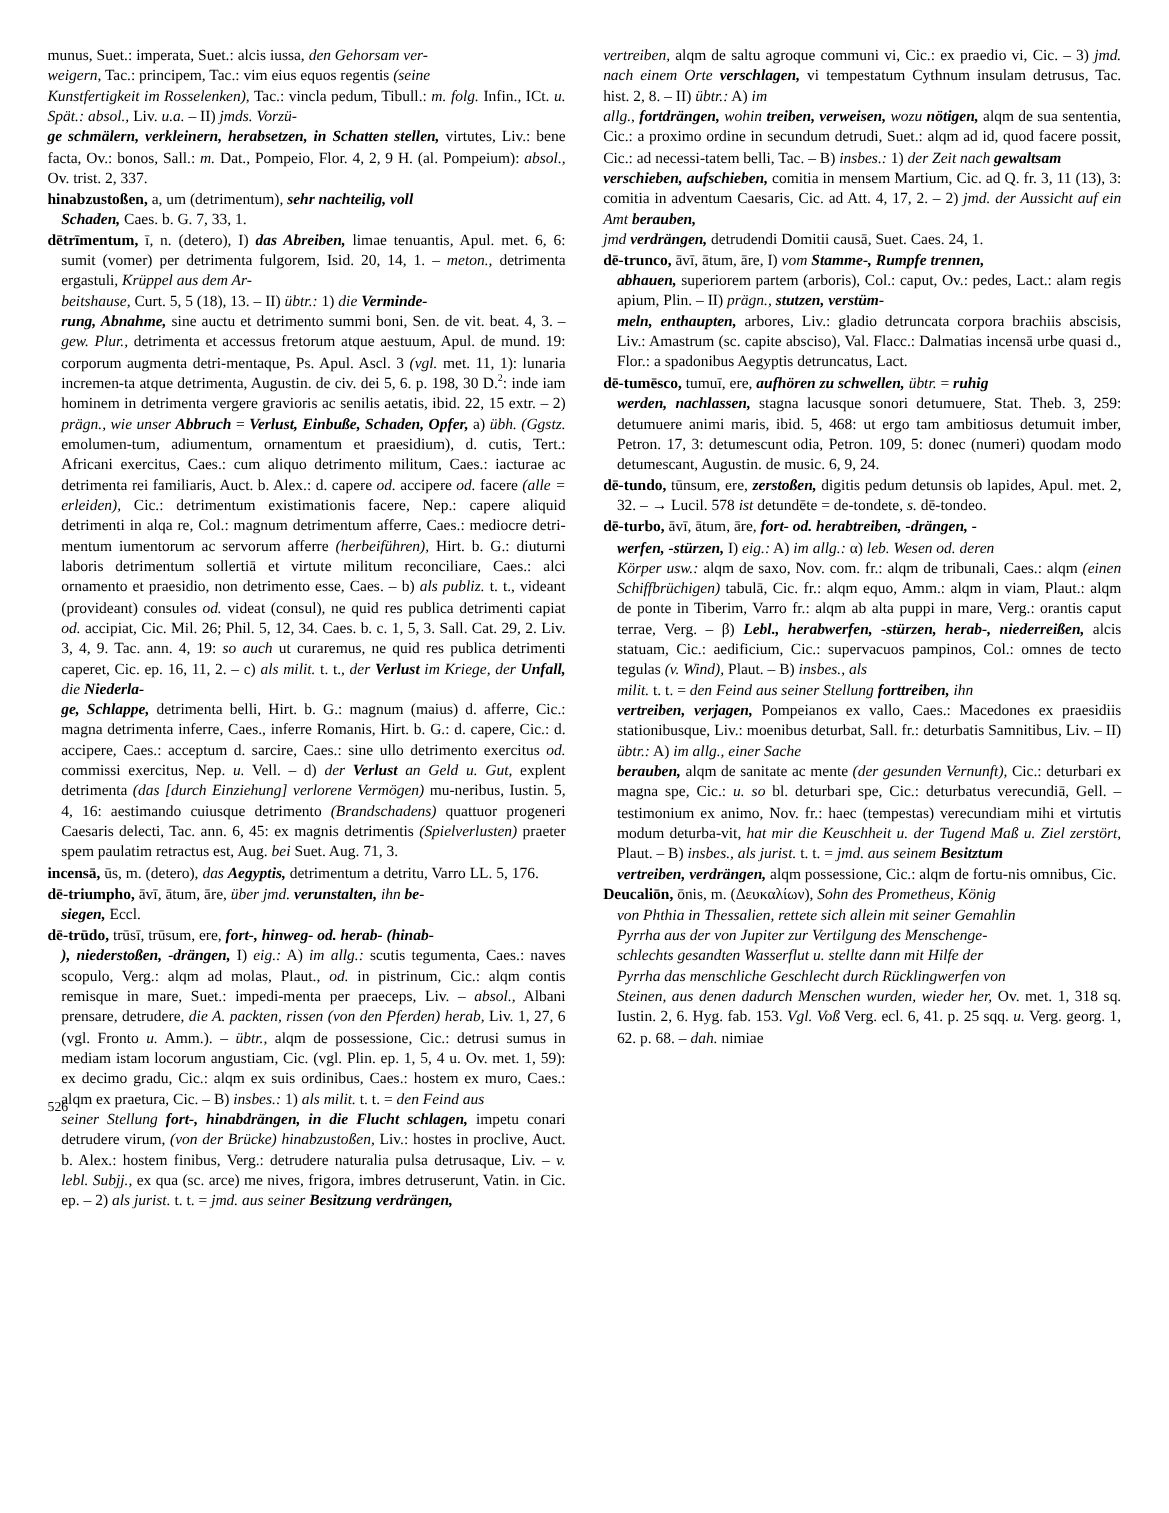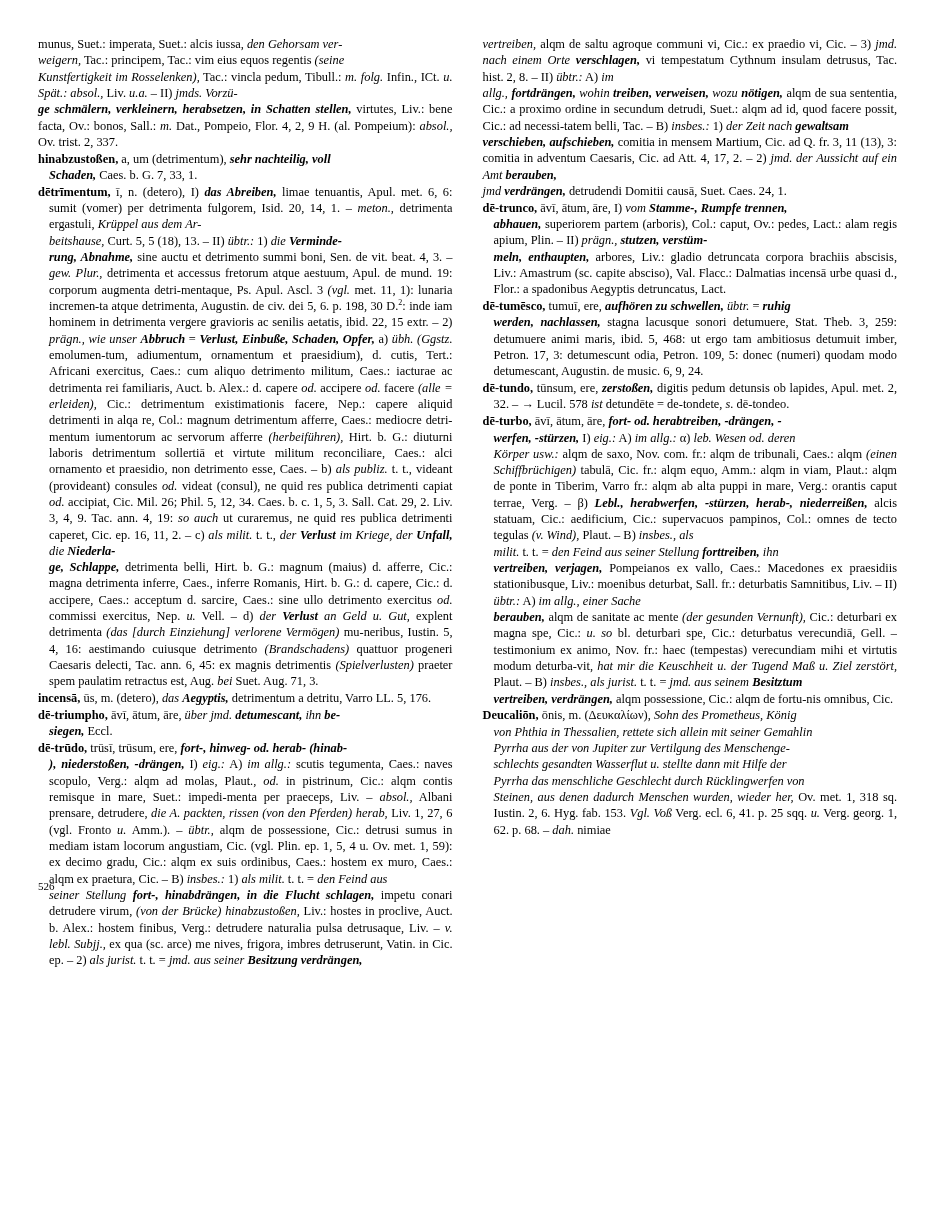--- a/index.html
+++ b/index.html
@@ -64,21 +64,21 @@
 </head>
 <body>
 
 <div class="page">
   <div class="columns">
     <div class="col">
       <p class="entry cont">munus, Suet.: imperata, Suet.: alcis iussa, <i>den Gehorsam ver-<br>weigern,</i> Tac.: principem, Tac.: vim eius equos regentis <i>(seine<br>Kunstfertigkeit im Rosselenken),</i> Tac.: vincla pedum, Tibull.: <i>m. folg.</i> Infin., ICt. <i>u. Spät.: absol.,</i> Liv. <i>u.a.</i> – II) <i>jmds. Vorzü-<br></i><b><i>ge schmälern, verkleinern, herabsetzen, in Schatten stellen,</i></b> virtutes, Liv.: bene facta, Ov.: bonos, Sall.: <i>m.</i> Dat., Pompeio, Flor. 4, 2, 9 H. (al. Pompeium): <i>absol.,</i> Ov. trist. 2, 337.</p>
       <p class="entry hang"><b>hinabzustoßen,</b> a, um (detrimentum), <b><i>sehr nachteilig, voll<br>Schaden,</i></b> Caes. b. G. 7, 33, 1.</p>
       <p class="entry hang"><b>dētrīmentum,</b> ī, n. (detero), I) <b><i>das Abreiben,</i></b> limae tenuantis, Apul. met. 6, 6: sumit (vomer) per detrimenta fulgorem, Isid. 20, 14, 1. – <i>meton.,</i> detrimenta ergastuli, <i>Krüppel aus dem Ar-<br>beitshause,</i> Curt. 5, 5 (18), 13. – II) <i>übtr.:</i> 1) <i>die <b>Verminde-<br>rung, Abnahme,</b></i> sine auctu et detrimento summi boni, Sen. de vit. beat. 4, 3. – <i>gew. Plur.,</i> detrimenta et accessus fretorum atque aestuum, Apul. de mund. 19: corporum augmenta detri-mentaque, Ps. Apul. Ascl. 3 <i>(vgl.</i> met. 11, 1): lunaria incremen-ta atque detrimenta, Augustin. de civ. dei 5, 6. p. 198, 30 D.<span class="sup">2</span>: inde iam hominem in detrimenta vergere gravioris ac senilis aetatis, ibid. 22, 15 extr. – 2) <i>prägn., wie unser <b>Abbruch</b></i> = <b><i>Verlust, Einbuße, Schaden, Opfer,</i></b> a) <i>übh. (Ggstz.</i> emolumen-tum, adiumentum, ornamentum et praesidium), d. cutis, Tert.: Africani exercitus, Caes.: cum aliquo detrimento militum, Caes.: iacturae ac detrimenta rei familiaris, Auct. b. Alex.: d. capere <i>od.</i> accipere <i>od.</i> facere <i>(alle = erleiden),</i> Cic.: detrimentum existimationis facere, Nep.: capere aliquid detrimenti in alqa re, Col.: magnum detrimentum afferre, Caes.: mediocre detri-mentum iumentorum ac servorum afferre <i>(herbeiführen),</i> Hirt. b. G.: diuturni laboris detrimentum sollertiā et virtute militum reconciliare, Caes.: alci ornamento et praesidio, non detrimento esse, Caes. – b) <i>als publiz.</i> t. t., videant (provideant) consules <i>od.</i> videat (consul), ne quid res publica detrimenti capiat <i>od.</i> accipiat, Cic. Mil. 26; Phil. 5, 12, 34. Caes. b. c. 1, 5, 3. Sall. Cat. 29, 2. Liv. 3, 4, 9. Tac. ann. 4, 19: <i>so auch</i> ut curaremus, ne quid res publica detrimenti caperet, Cic. ep. 16, 11, 2. – c) <i>als milit.</i> t. t., <i>der <b>Verlust</b> im Kriege, der <b>Unfall,</b> die <b>Niederla-<br>ge, Schlappe,</b></i> detrimenta belli, Hirt. b. G.: magnum (maius) d. afferre, Cic.: magna detrimenta inferre, Caes., inferre Romanis, Hirt. b. G.: d. capere, Cic.: d. accipere, Caes.: acceptum d. sarcire, Caes.: sine ullo detrimento exercitus <i>od.</i> commissi exercitus, Nep. <i>u.</i> Vell. – d) <i>der <b>Verlust</b> an Geld u. Gut,</i> explent detrimenta <i>(das [durch Einziehung] verlorene Vermögen)</i> mu-neribus, Iustin. 5, 4, 16: aestimando cuiusque detrimento <i>(Brandschadens)</i> quattuor progeneri Caesaris delecti, Tac. ann. 6, 45: ex magnis detrimentis <i>(Spielverlusten)</i> praeter spem paulatim retractus est, Aug. <i>bei</i> Suet. Aug. 71, 3.</p>
       <p class="entry hang"><b>incensā,</b> ūs, m. (detero), <i>das <b>Aegyptis,</b></i> detrimentum a detritu, Varro LL. 5, 176.</p>
-      <p class="entry hang"><b>dē-triumpho,</b> āvī, ātum, āre, <i>über jmd. <b>detumescant,</b> ihn <b>be-<br>siegen,</b></i> Eccl.</p>
+      <p class="entry hang"><b>dē-triumpho,</b> āvī, ātum, āre, <i>über jmd. <b>verunstalten,</b> ihn <b>be-<br>siegen,</b></i> Eccl.</p>
       <p class="entry hang"><b>dē-trūdo,</b> trūsī, trūsum, ere, <b><i>fort-, hinweg- od. herab- (hinab-<br>), niederstoßen, -drängen,</i></b> I) <i>eig.:</i> A) <i>im allg.:</i> scutis tegumenta, Caes.: naves scopulo, Verg.: alqm ad molas, Plaut., <i>od.</i> in pistrinum, Cic.: alqm contis remisque in mare, Suet.: impedi-menta per praeceps, Liv. – <i>absol.,</i> Albani prensare, detrudere, <i>die A. packten, rissen (von den Pferden) herab,</i> Liv. 1, 27, 6 (vgl. Fronto <i>u.</i> Amm.). – <i>übtr.,</i> alqm de possessione, Cic.: detrusi sumus in mediam istam locorum angustiam, Cic. (vgl. Plin. ep. 1, 5, 4 u. Ov. met. 1, 59): ex decimo gradu, Cic.: alqm ex suis ordinibus, Caes.: hostem ex muro, Caes.: alqm ex praetura, Cic. – B) <i>insbes.:</i> 1) <i>als milit.</i> t. t. = <i>den Feind aus<br>seiner Stellung <b>fort-, hinabdrängen, in die Flucht schlagen,</b></i> impetu conari detrudere virum, <i>(von der Brücke) hinabzustoßen,</i> Liv.: hostes in proclive, Auct. b. Alex.: hostem finibus, Verg.: detrudere naturalia pulsa detrusaque, Liv. – <i>v. lebl. Subjj.,</i> ex qua (sc. arce) me nives, frigora, imbres detruserunt, Vatin. in Cic. ep. – 2) <i>als jurist.</i> t. t. = <i>jmd. aus seiner <b>Besitzung verdrängen,</b></i></p>
     </div>
     <div class="col">
       <p class="entry cont"><i>vertreiben,</i> alqm de saltu agroque communi vi, Cic.: ex praedio vi, Cic. – 3) <i>jmd. nach einem Orte <b>verschlagen,</b></i> vi tempestatum Cythnum insulam detrusus, Tac. hist. 2, 8. – II) <i>übtr.:</i> A) <i>im<br>allg., <b>fortdrängen,</b> wohin <b>treiben, verweisen,</b> wozu <b>nötigen,</b></i> alqm de sua sententia, Cic.: a proximo ordine in secundum detrudi, Suet.: alqm ad id, quod facere possit, Cic.: ad necessi-tatem belli, Tac. – B) <i>insbes.:</i> 1) <i>der Zeit nach <b>gewaltsam<br>verschieben, aufschieben,</b></i> comitia in mensem Martium, Cic. ad Q. fr. 3, 11 (13), 3: comitia in adventum Caesaris, Cic. ad Att. 4, 17, 2. – 2) <i>jmd. der Aussicht auf ein Amt <b>berauben,</b><br>jmd <b>verdrängen,</b></i> detrudendi Domitii causā, Suet. Caes. 24, 1.</p>
       <p class="entry hang"><b>dē-trunco,</b> āvī, ātum, āre, I) <i>vom <b>Stamme-, Rumpfe trennen,<br>abhauen,</b></i> superiorem partem (arboris), Col.: caput, Ov.: pedes, Lact.: alam regis apium, Plin. – II) <i>prägn., <b>stutzen, verstüm-<br>meln, enthaupten,</b></i> arbores, Liv.: gladio detruncata corpora brachiis abscisis, Liv.: Amastrum (sc. capite absciso), Val. Flacc.: Dalmatias incensā urbe quasi d., Flor.: a spadonibus Aegyptis detruncatus, Lact.</p>
       <p class="entry hang"><b>dē-tumēsco,</b> tumuī, ere, <b><i>aufhören zu schwellen,</i></b> <i>übtr.</i> = <i><b>ruhig<br>werden, nachlassen,</b></i> stagna lacusque sonori detumuere, Stat. Theb. 3, 259: detumuere animi maris, ibid. 5, 468: ut ergo tam ambitiosus detumuit imber, Petron. 17, 3: detumescunt odia, Petron. 109, 5: donec (numeri) quodam modo detumescant, Augustin. de music. 6, 9, 24.</p>
       <p class="entry hang"><b>dē-tundo,</b> tūnsum, ere, <b><i>zerstoßen,</i></b> digitis pedum detunsis ob lapides, Apul. met. 2, 32. – → Lucil. 578 <i>ist</i> detundēte = de-tondete, <i>s.</i> dē-tondeo.</p>
       <p class="entry hang"><b>dē-turbo,</b> āvī, ātum, āre, <b><i>fort- od. herabtreiben, -drängen, -<br>werfen, -stürzen,</i></b> I) <i>eig.:</i> A) <i>im allg.:</i> α) <i>leb. Wesen od. deren<br>Körper usw.:</i> alqm de saxo, Nov. com. fr.: alqm de tribunali, Caes.: alqm <i>(einen Schiffbrüchigen)</i> tabulā, Cic. fr.: alqm equo, Amm.: alqm in viam, Plaut.: alqm de ponte in Tiberim, Varro fr.: alqm ab alta puppi in mare, Verg.: orantis caput terrae, Verg. – β) <i><b>Lebl., herabwerfen, -stürzen, herab-, niederreißen,</b></i> alcis statuam, Cic.: aedificium, Cic.: supervacuos pampinos, Col.: omnes de tecto tegulas <i>(v. Wind),</i> Plaut. – B) <i>insbes., als<br>milit.</i> t. t. = <i>den Feind aus seiner Stellung <b>forttreiben,</b> ihn<br><b>vertreiben, verjagen,</b></i> Pompeianos ex vallo, Caes.: Macedones ex praesidiis stationibusque, Liv.: moenibus deturbat, Sall. fr.: deturbatis Samnitibus, Liv. – II) <i>übtr.:</i> A) <i>im allg., einer Sache<br><b>berauben,</b></i> alqm de sanitate ac mente <i>(der gesunden Vernunft),</i> Cic.: deturbari ex magna spe, Cic.: <i>u. so</i> bl. deturbari spe, Cic.: deturbatus verecundiā, Gell. – testimonium ex animo, Nov. fr.: haec (tempestas) verecundiam mihi et virtutis modum deturba-vit, <i>hat mir die Keuschheit u. der Tugend Maß u. Ziel zerstört,</i> Plaut. – B) <i>insbes., als jurist.</i> t. t. = <i>jmd. aus seinem <b>Besitztum<br>vertreiben, verdrängen,</b></i> alqm possessione, Cic.: alqm de fortu-nis omnibus, Cic.</p>
       <p class="entry hang"><b>Deucaliōn,</b> ōnis, m. (Δευκαλίων), <i>Sohn des Prometheus, König<br>von Phthia in Thessalien, rettete sich allein mit seiner Gemahlin<br>Pyrrha aus der von Jupiter zur Vertilgung des Menschenge-<br>schlechts gesandten Wasserflut u. stellte dann mit Hilfe der<br>Pyrrha das menschliche Geschlecht durch Rücklingwerfen von<br>Steinen, aus denen dadurch Menschen wurden, wieder her,</i> Ov. met. 1, 318 sq. Iustin. 2, 6. Hyg. fab. 153. <i>Vgl. Voß</i> Verg. ecl. 6, 41. p. 25 sqq. <i>u.</i> Verg. georg. 1, 62. p. 68. – <i>dah.</i> nimiae</p>
     </div>

